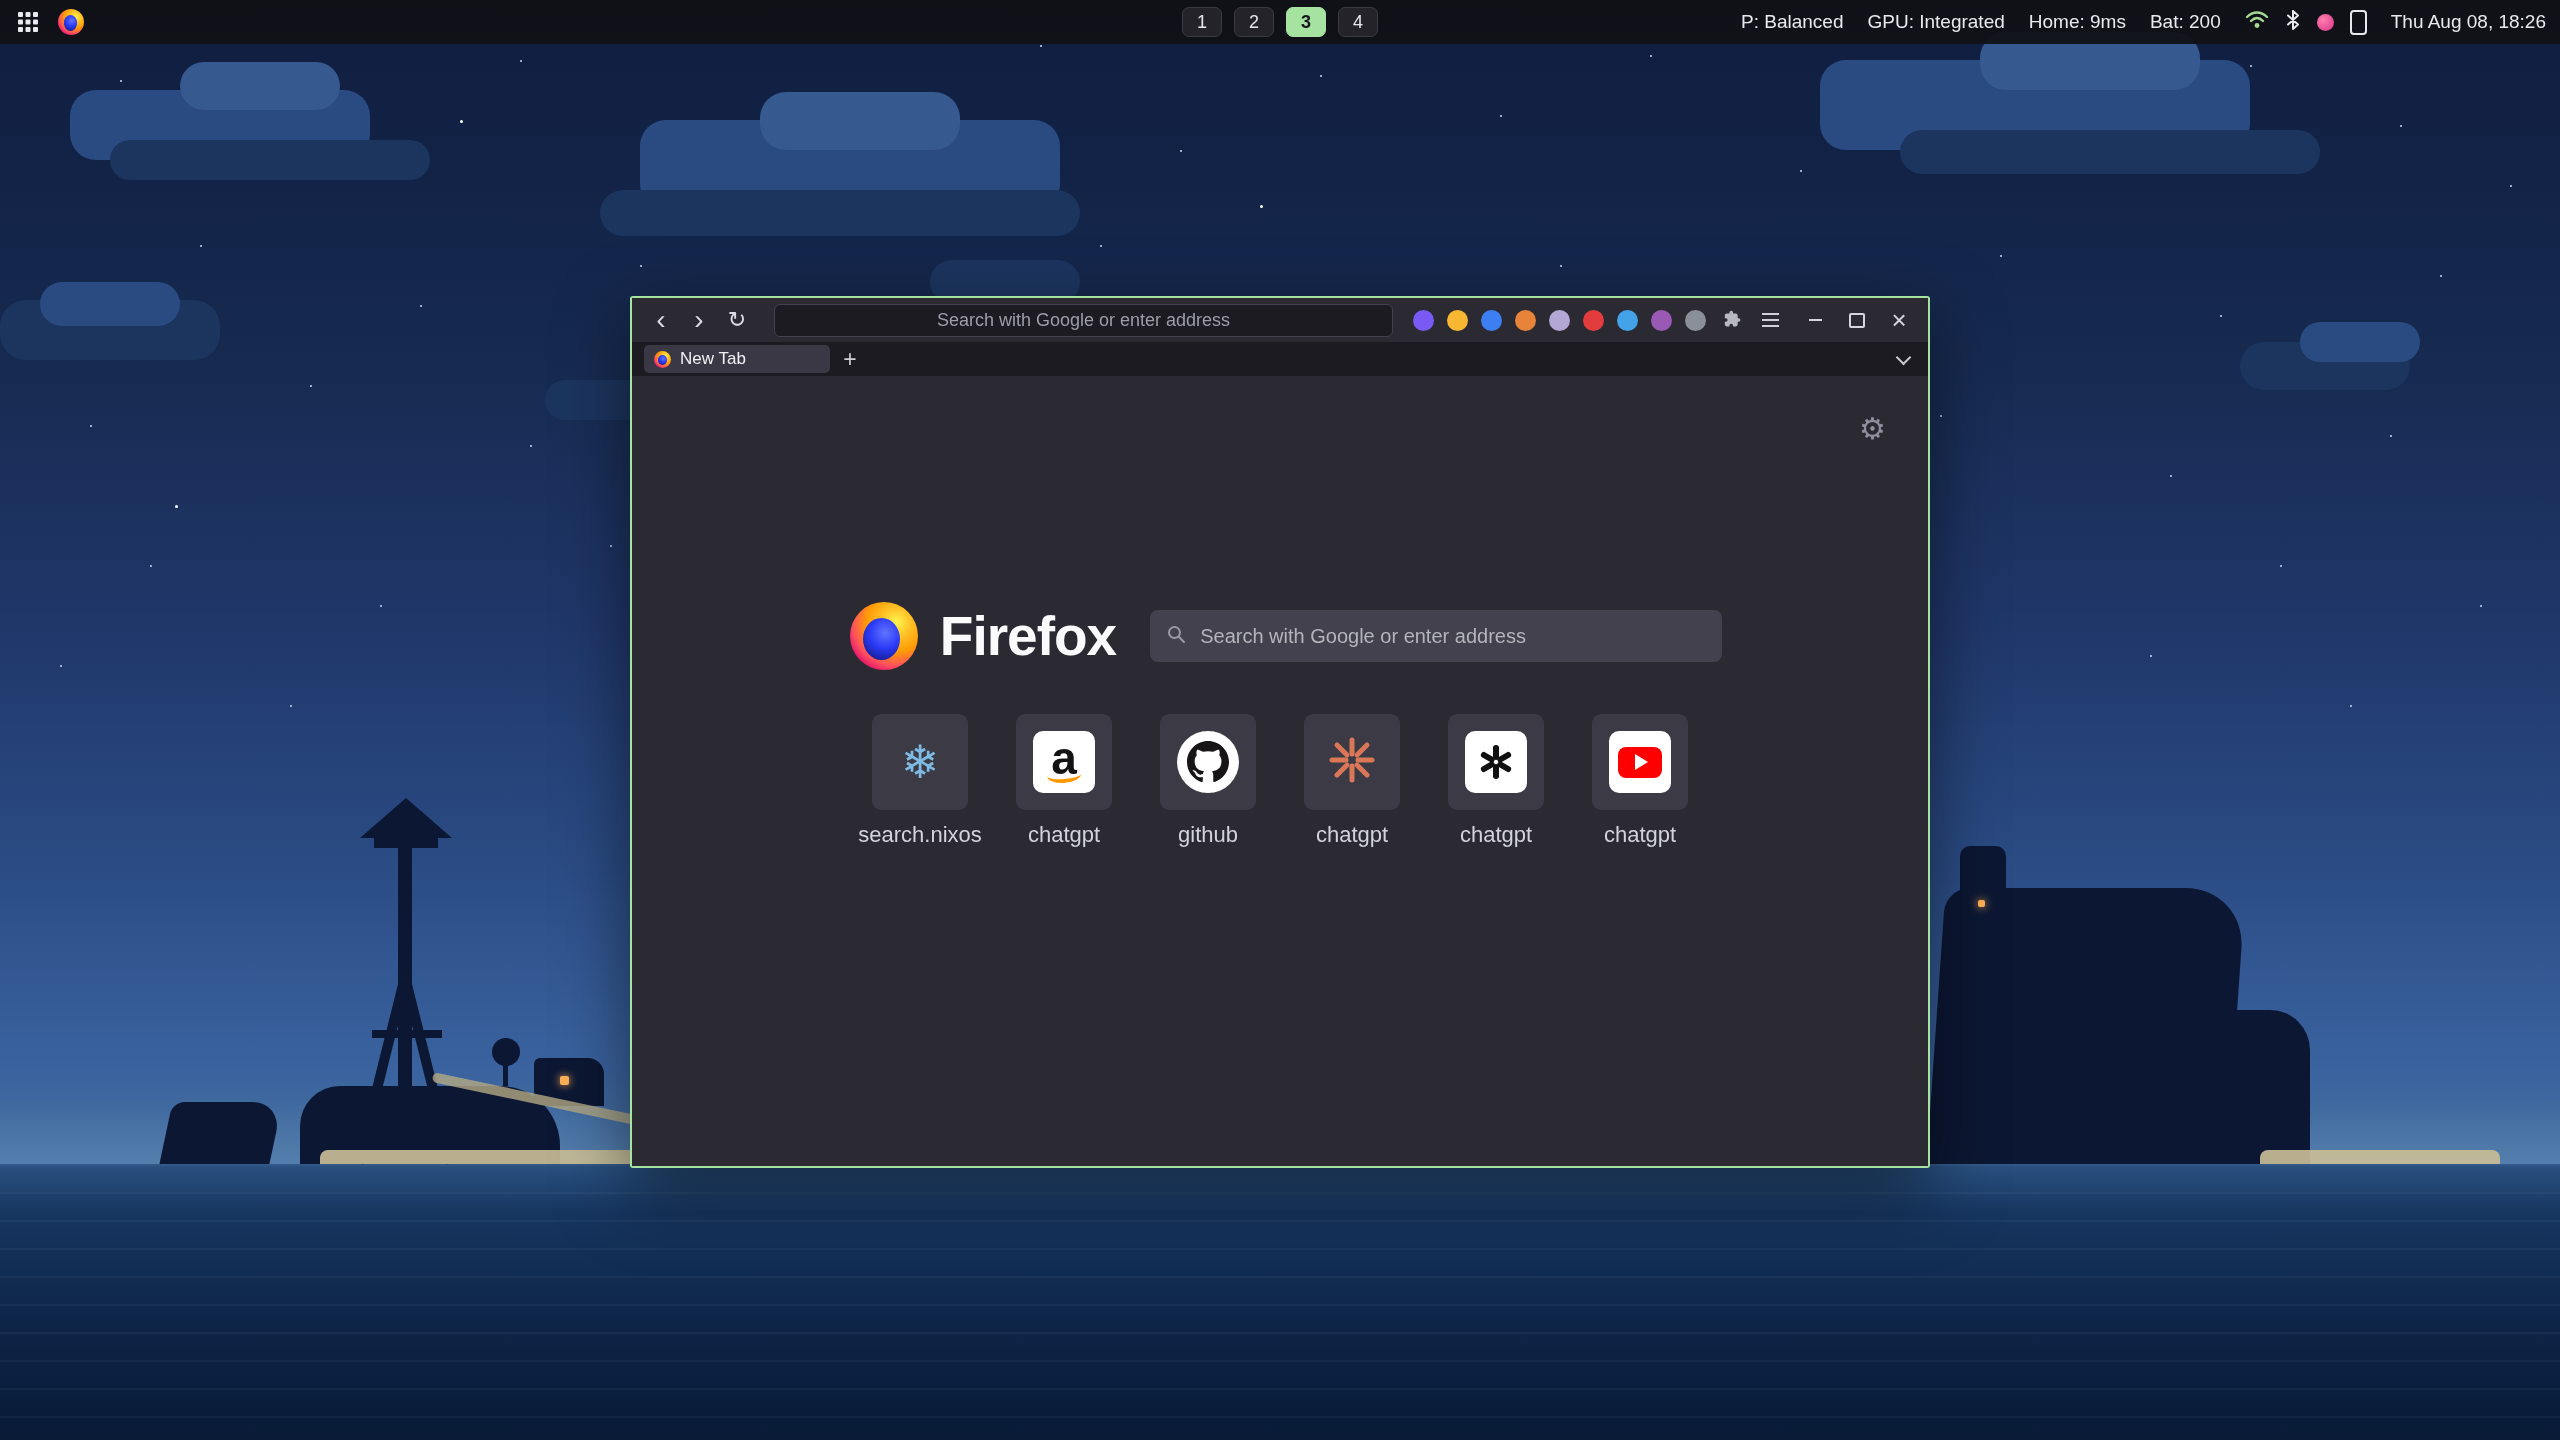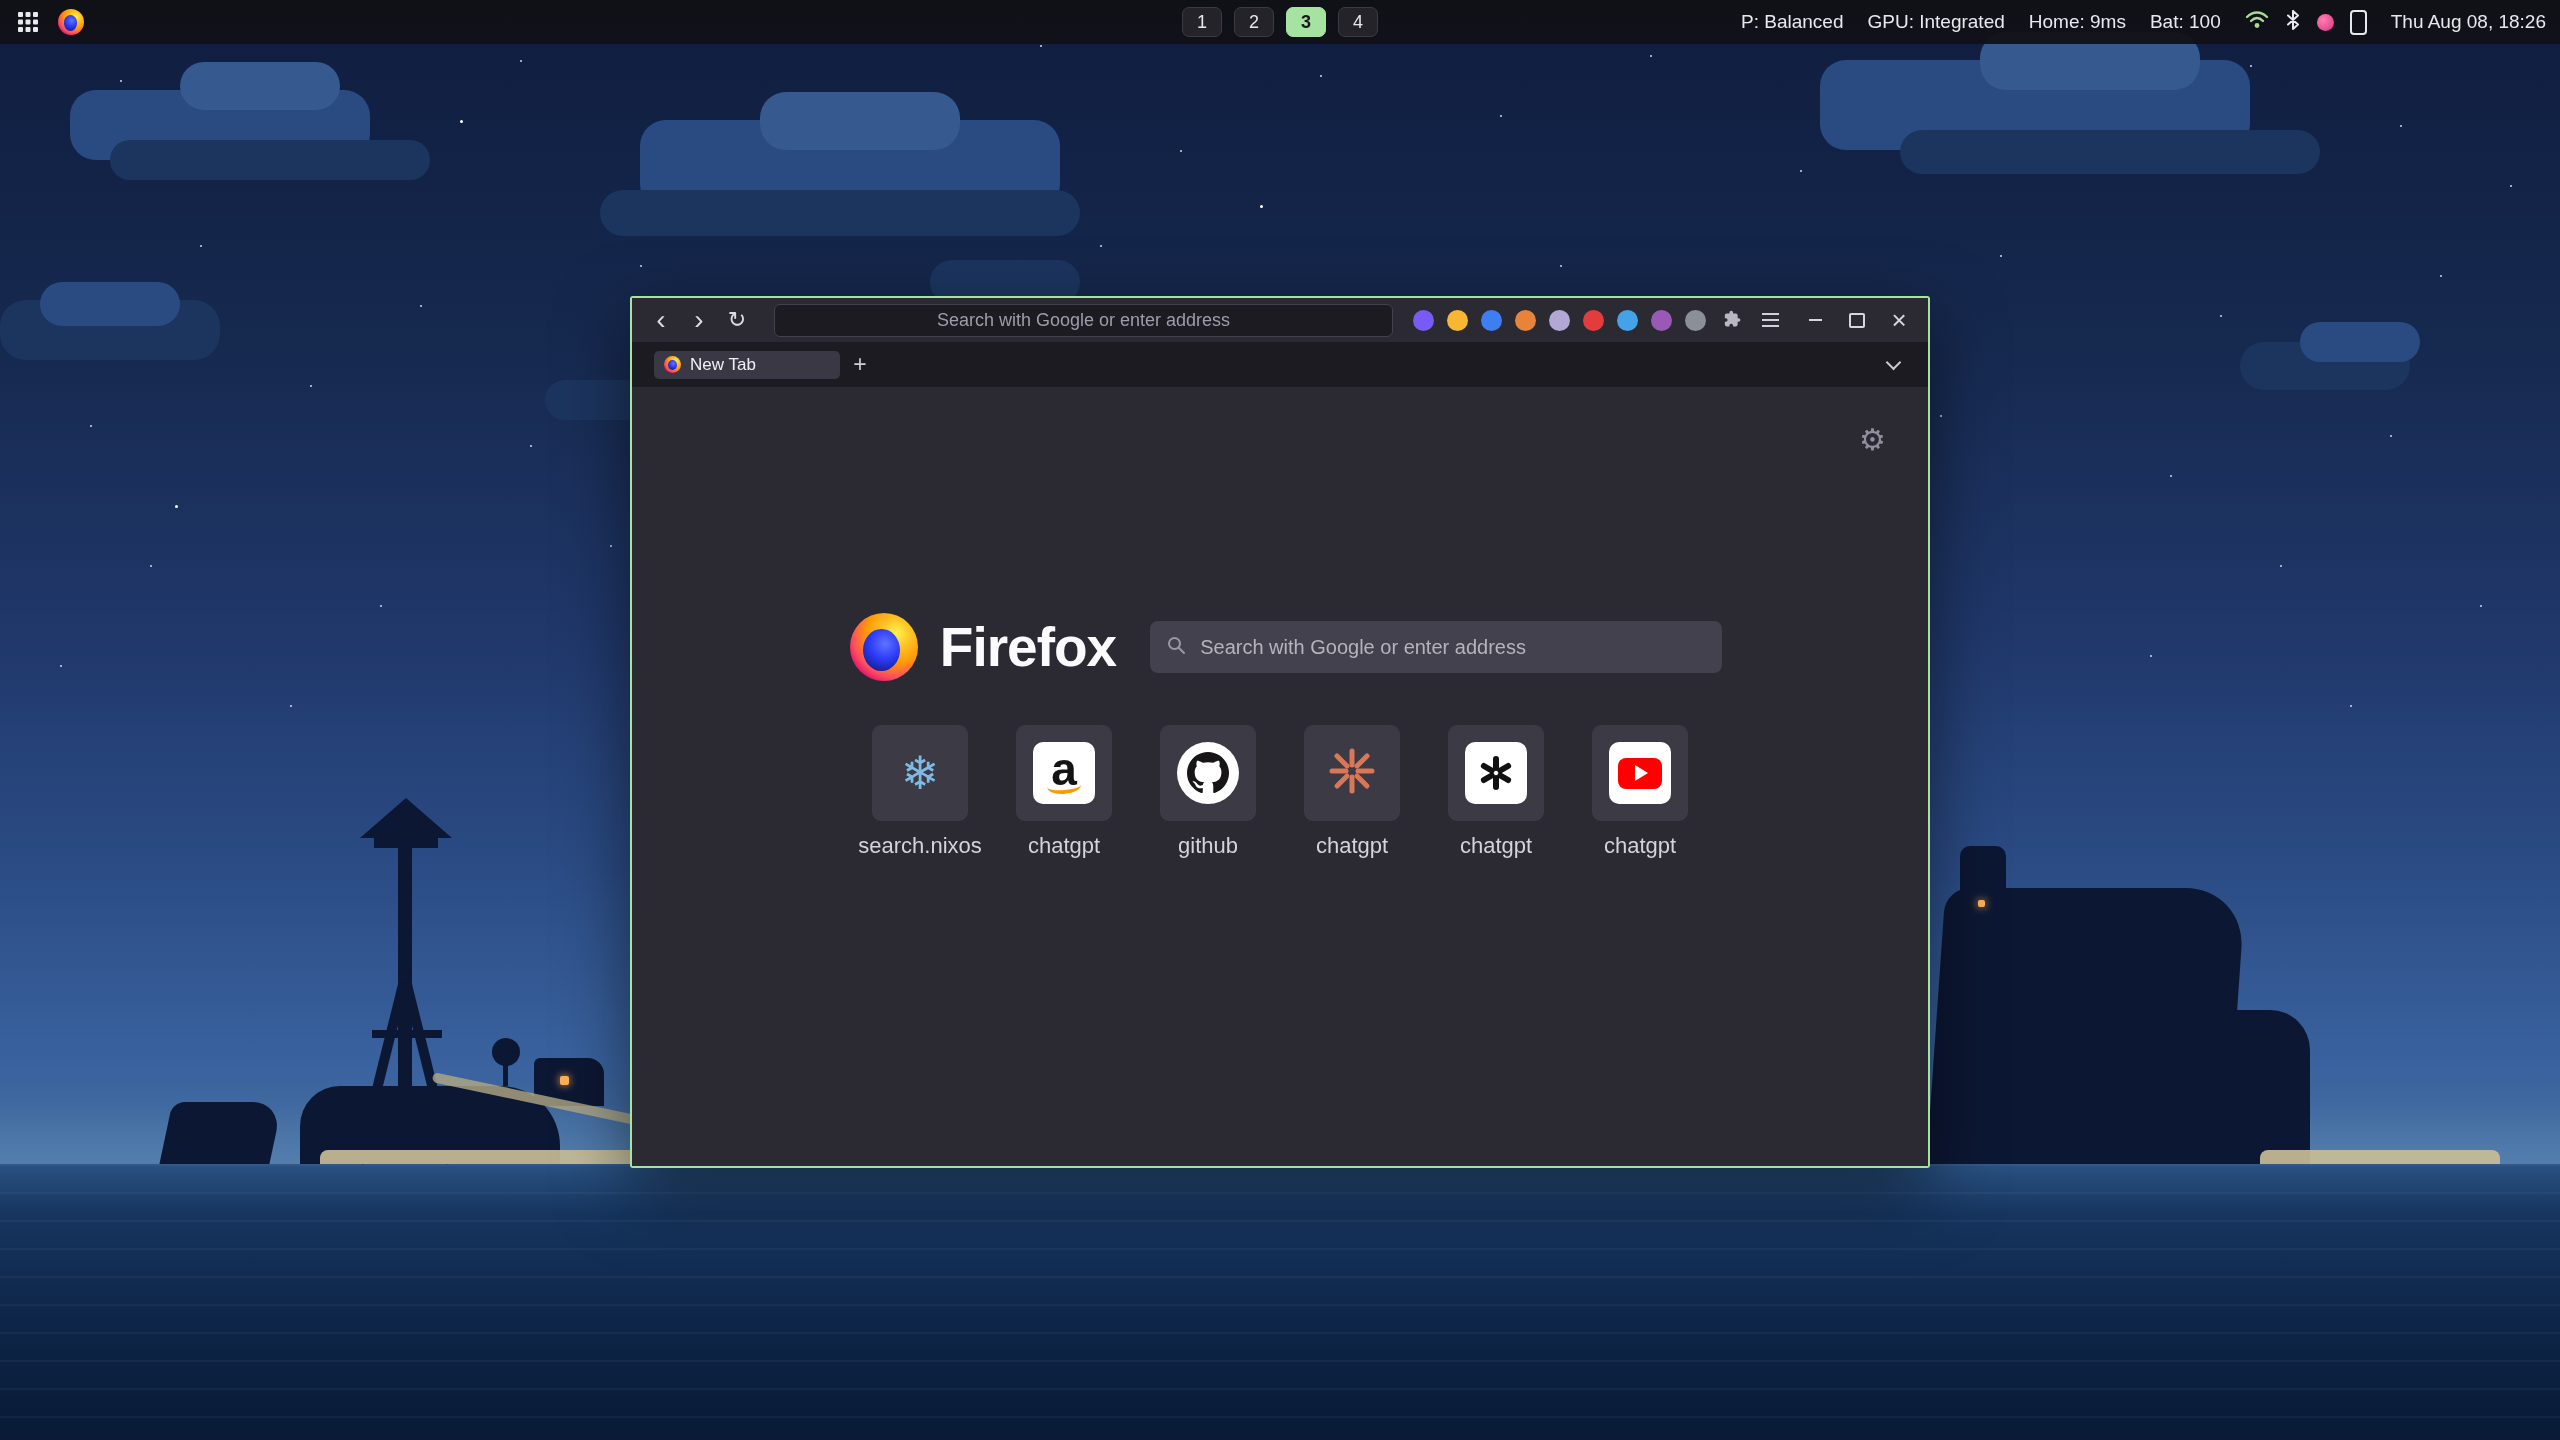--- a/index.html
+++ b/index.html
@@ -72,21 +72,21 @@
   .ext{width:21px;height:21px;border-radius:50%;}
   .toolbtn{width:32px;height:32px;display:flex;align-items:center;justify-content:center;border-radius:6px;color:#c8c8d2;}
   .hamburger{display:flex;flex-direction:column;gap:4px;}
   .hamburger span{display:block;width:17px;height:2px;background:#d0d0da;}
   .winctl{display:flex;align-items:center;gap:20px;margin-left:14px;padding-right:6px;}
   .ctl{width:22px;height:22px;display:flex;align-items:center;justify-content:center;color:#d6d6de;}
   .ctl .minbar{width:13px;height:2px;background:#d6d6de;}
   .ctl .maxbox{width:12px;height:11px;border:2px solid #d6d6de;border-radius:2px;}
   .ctl.close{font-size:26px;line-height:1;}
 
-  .tabbar{height:45px;background:#1c1b22;display:flex;align-items:center;padding:0 22px;flex:none;}
+  .tabbar{height:34px;background:#1c1b22;display:flex;align-items:center;padding:0 12px;flex:none;}
   .tab{width:166px;height:28px;background:#393844;border-radius:5px;display:flex;align-items:center;
        gap:9px;padding:0 10px;color:#f0f0f4;font-size:17px;}
   .tabmini{width:17px;height:17px;flex:none;}
   .tabplus{width:28px;height:28px;display:flex;align-items:center;justify-content:center;
        color:#cfcfd8;font-size:23px;margin-left:6px;}
   .tablist-chevron{margin-left:auto;width:26px;height:26px;display:flex;align-items:center;justify-content:center;}
   .chev{width:9px;height:9px;border-right:2px solid #c9c9d2;border-bottom:2px solid #c9c9d2;
        transform:rotate(45deg);margin-top:-4px;}
 
   .content{flex:1;position:relative;background:#2b2a33;}
@@ -202,21 +202,21 @@
       <div class="ws">1</div>
       <div class="ws">2</div>
       <div class="ws active" style="background: rgb(166, 227, 161); border-color: rgb(166, 227, 161);">3</div>
       <div class="ws">4</div>
     </div>
 
     <div class="right">
       <span>P: Balanced</span>
       <span>GPU: Integrated</span>
       <span>Home: 9ms</span>
-      <span>Bat: 100</span>
+      <span>Bat: 200</span>
       <span class="tray">
         <span>
           <svg width="24" height="20" viewBox="0 0 24 20">
             <g fill="none" stroke="#a6da95" stroke-width="2.4" stroke-linecap="round">
               <path d="M2 7 C8 1,16 1,22 7"></path>
               <path d="M6 11 C10 7,14 7,18 11"></path>
             </g>
             <circle cx="12" cy="15.5" r="2.4" fill="#a6da95"></circle>
           </svg>
         </span>

